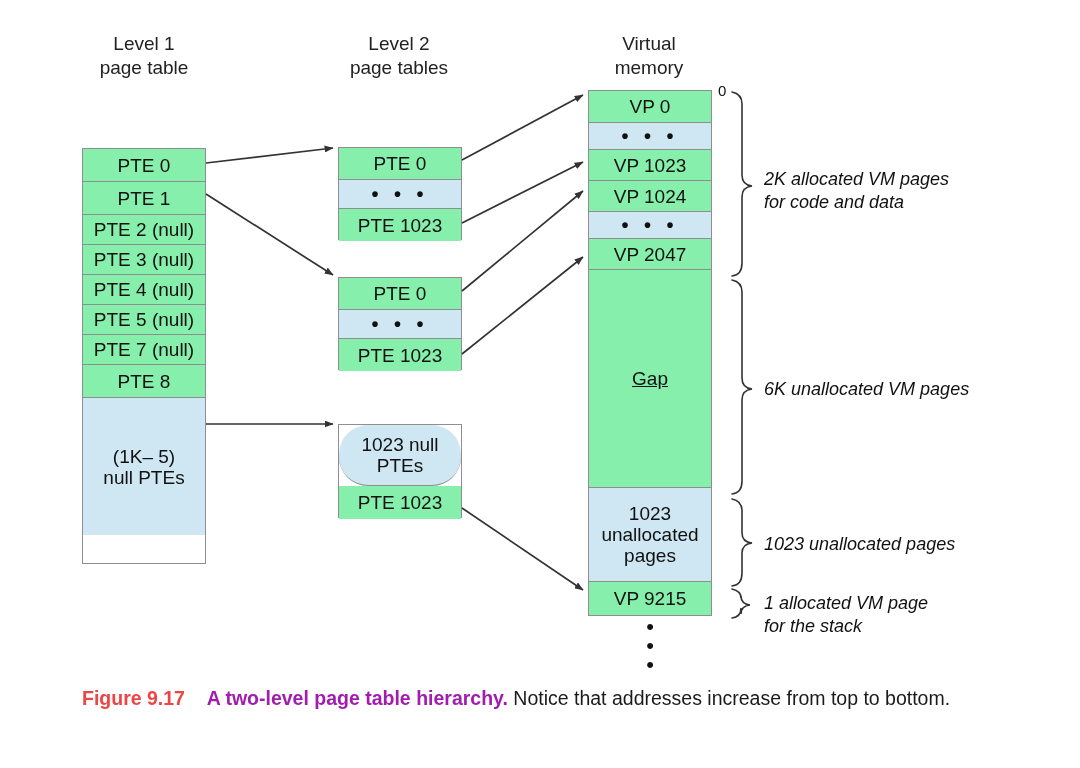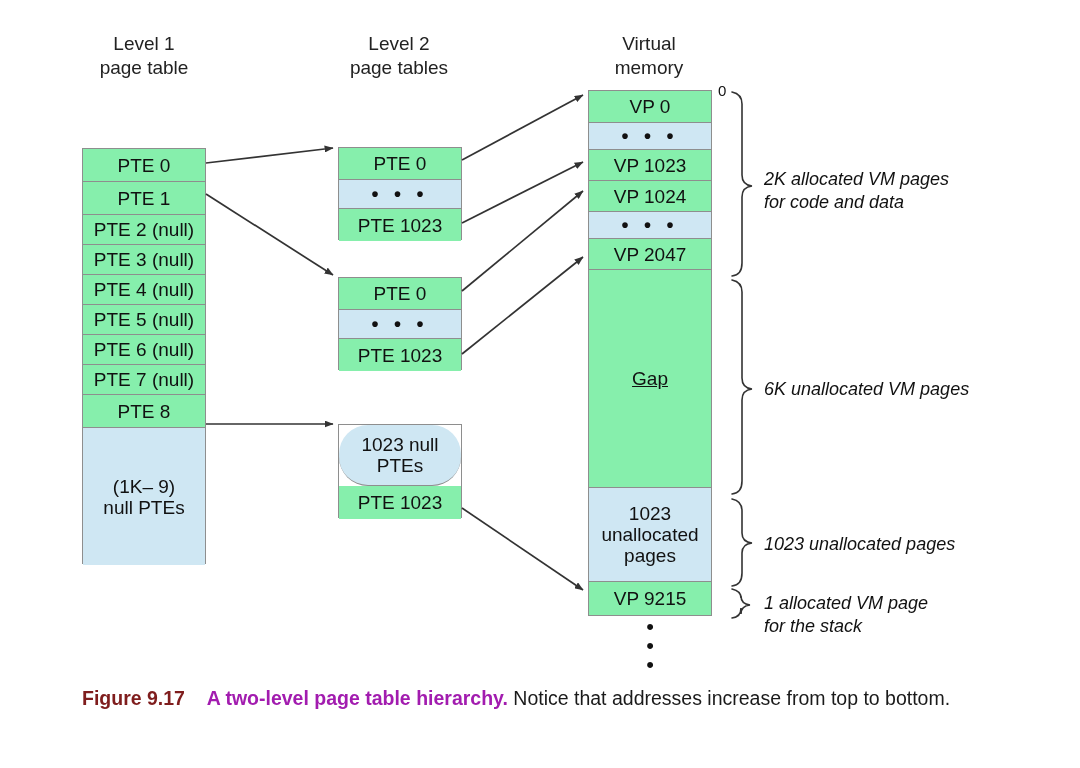--- a/index.html
+++ b/index.html
@@ -19,21 +19,21 @@
 
   .dots{letter-spacing:5px;font-size:20px;font-weight:bold;line-height:10px;}
 
   .annot{position:absolute;font-style:italic;font-size:18px;line-height:23px;color:#111;}
   .addr0{position:absolute;font-size:15px;color:#111;}
 
   .vdots{position:absolute;text-align:center;font-size:22px;line-height:9px;color:#111;}
 
   .caption{position:absolute;left:66px;top:684px;width:960px;font-size:19.5px;
            line-height:29px;color:#1a1a1a;}
-  .caption .figno{color:#7f1d1d;font-weight:bold;}
+  .caption .figno{color:#ef4444;font-weight:bold;}
   .caption .figtitle{font-weight:bold;color:#a21caf;}
 
   svg.overlay{position:absolute;left:0;top:0;width:1080px;height:768px;pointer-events:none;}
 </style>
 </head>
 <body>
 
 <div id="canvas">
 
   <div class="col-title" style="left:66px;top:32px;width:124px;">
@@ -51,25 +51,24 @@
     <div>memory</div>
   </div>
 
   <div class="tbl" style="left:66px;top:148px;width:124px;height:416px;">
     <div class="cell" style="height:33px;">PTE 0</div>
     <div class="cell" style="height:33px;">PTE 1</div>
     <div class="cell" style="height:30px;">PTE 2 (null)</div>
     <div class="cell" style="height:30px;">PTE 3 (null)</div>
     <div class="cell" style="height:30px;">PTE 4 (null)</div>
     <div class="cell" style="height:30px;">PTE 5 (null)</div>
-    <div class="cell" style="height:30px;">PTE 6 (null)</div>
     <div class="cell" style="height:30px;">PTE 7 (null)</div>
     <div class="cell" style="height:33px;">PTE 8</div>
     <div class="cell blue multi" style="height:137px;">
-      <span>(1K– 9)</span>
+      <span>(1K– 5)</span>
       <span>null PTEs</span>
     </div>
   </div>
 
   <div class="tbl" style="left:322px;top:147px;width:124px;height:93px;">
     <div class="cell" style="height:32px;">PTE 0</div>
     <div class="cell blue dots" style="height:29px;">• • •</div>
     <div class="cell" style="height:32px;">PTE 1023</div>
   </div>
 

